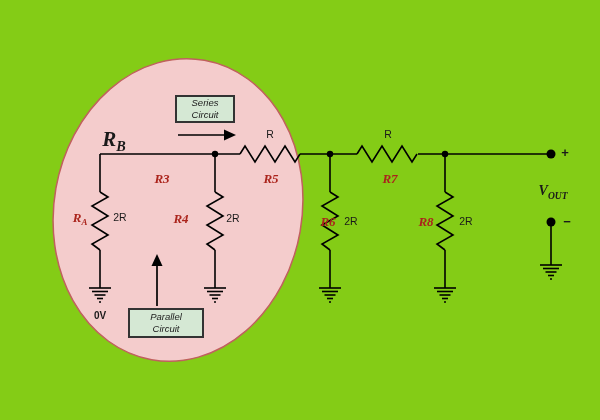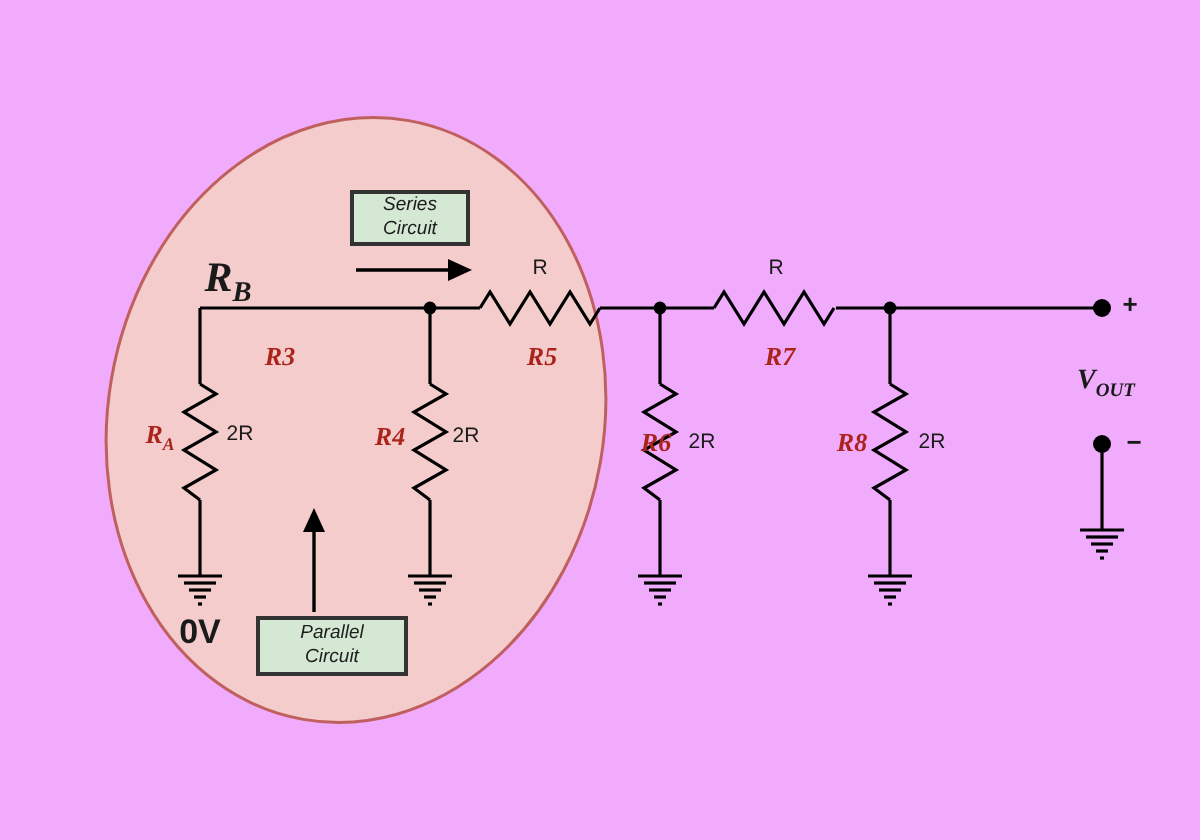--- a/index.html
+++ b/index.html
@@ -1,27 +1,27 @@
 <!DOCTYPE html>
 <html><head>
 <meta charset="utf-8">
 <style>
   html,body{margin:0;padding:0;background:#fff;}
-  .stage{position:relative;width:600px;height:420px;background:#f0abfc;overflow:hidden;
+  .stage{position:relative;width:600px;height:420px;background:#84cc16;overflow:hidden;
          font-family:"Liberation Sans",sans-serif;}
   .stage svg{position:absolute;left:0;top:0;}
   .lbl{position:absolute;transform:translate(-50%,-50%);white-space:nowrap;
        color:#1a1a1a;font-size:10.5px;line-height:1;}
   .lbl sub{font-size:68%;line-height:0;}
   .serif{font-family:"Liberation Serif","DejaVu Serif",serif;}
   .red{color:#ab241c;font-style:italic;font-weight:600;font-size:13px;
        font-family:"Liberation Serif","DejaVu Serif",serif;}
   .big-node{font-size:21px;font-style:italic;font-weight:600;}
   .vout{font-size:14px;font-style:italic;font-weight:600;}
-  .bold{font-weight:bold;font-size:17px;}
+  .bold{font-weight:bold;font-size:10px;}
   .sign{font-size:13px;font-weight:600;}
   .note-box{position:absolute;background:#d5e8d4;border:2px solid #333333;
             display:flex;flex-direction:column;align-items:center;justify-content:center;
             font-style:italic;font-size:9.5px;color:#1c1c1c;line-height:1.25;
             box-sizing:border-box;}
 </style>
 </head>
 <body>
 
 <div class="stage">
@@ -102,25 +102,25 @@
 
   <div class="lbl serif big-node" style="left:114px;top:139px;"><span>R</span><sub>B</sub></div>
 
   <div class="lbl bold" style="left:100px;top:316px;">0V</div>
 
   <div class="lbl serif vout" style="left:553px;top:191px;font-family:Liberation Serif, serif;"><span>V</span><sub>OUT</sub></div>
 
   <div class="lbl sign" style="left:565px;top:152px;">+</div>
   <div class="lbl sign" style="left:567px;top:221px;">−</div>
 
-  <div class="lbl red" style="left:140px;top:178px;">R3</div>
+  <div class="lbl red" style="left:162px;top:178px;">R3</div>
   <div class="lbl red" style="left:271px;top:178px;">R5</div>
   <div class="lbl red" style="left:390px;top:178px;">R7</div>
   <div class="lbl red" style="left:80px;top:217px;"><span>R</span><sub>A</sub></div>
-  <div class="lbl red" style="left:195px;top:218px;">R4</div>
+  <div class="lbl red" style="left:181px;top:218px;">R4</div>
   <div class="lbl red" style="left:328px;top:221px;">R6</div>
   <div class="lbl red" style="left:426px;top:221px;">R8</div>
 
   <div class="lbl" style="left:270px;top:134px;">R</div>
   <div class="lbl" style="left:388px;top:134px;">R</div>
   <div class="lbl" style="left:120px;top:217px;">2R</div>
   <div class="lbl" style="left:233px;top:218px;">2R</div>
   <div class="lbl" style="left:351px;top:221px;">2R</div>
   <div class="lbl" style="left:466px;top:221px;">2R</div>
 

